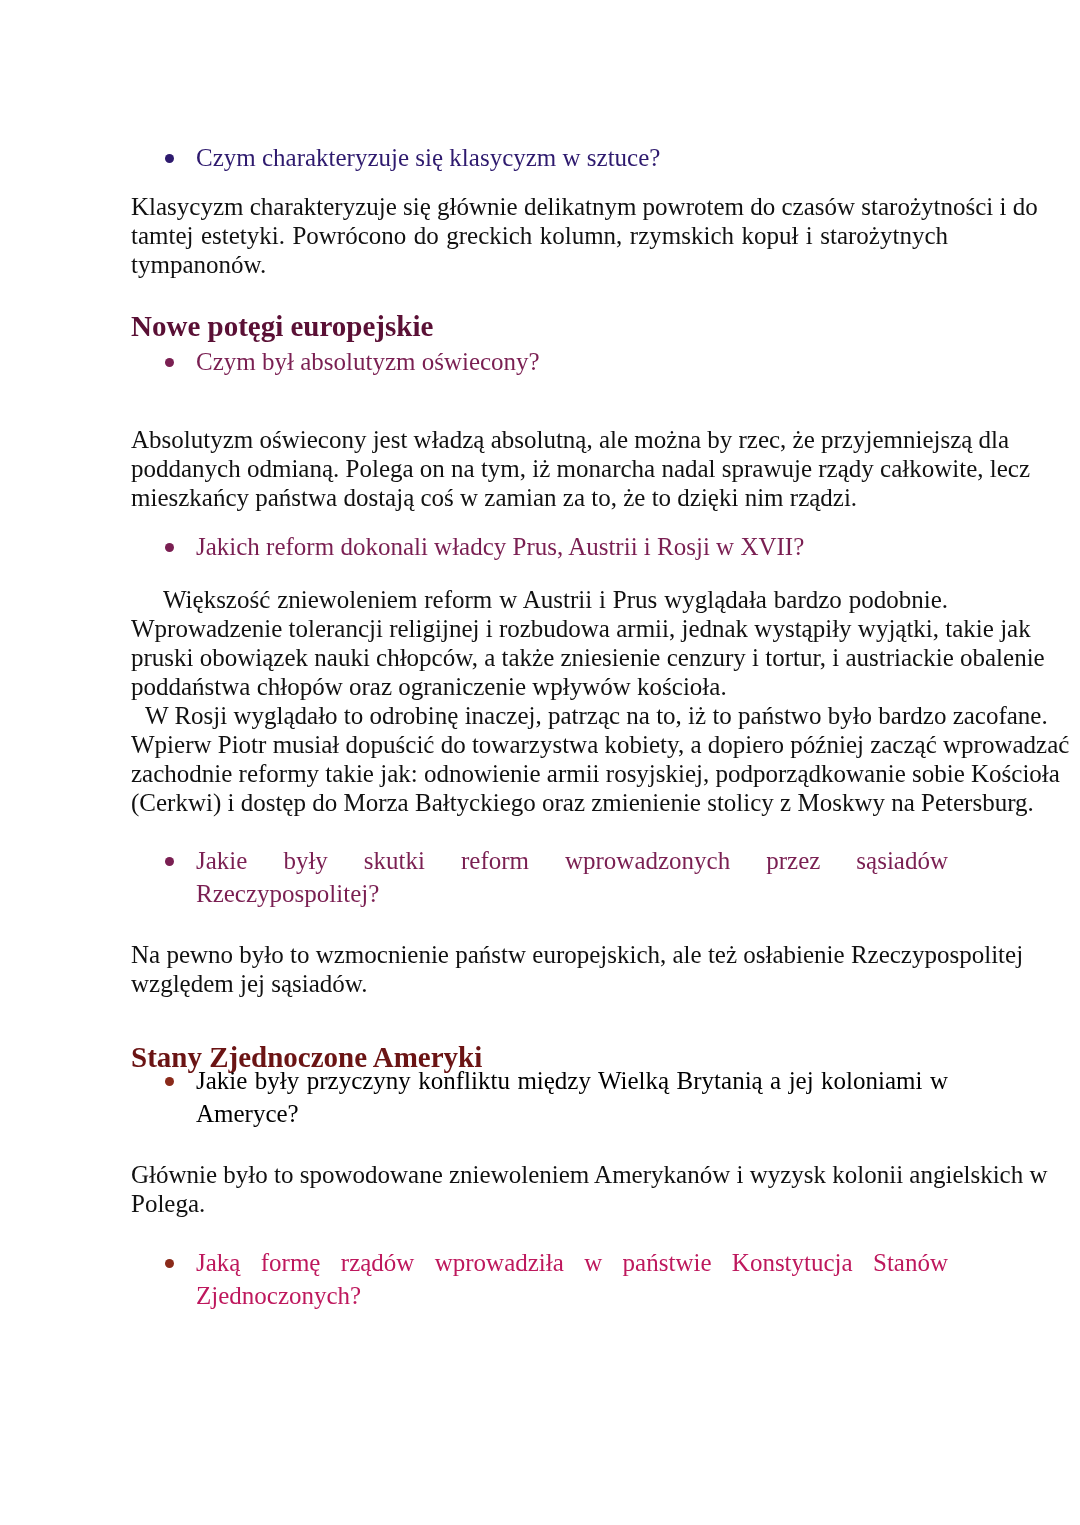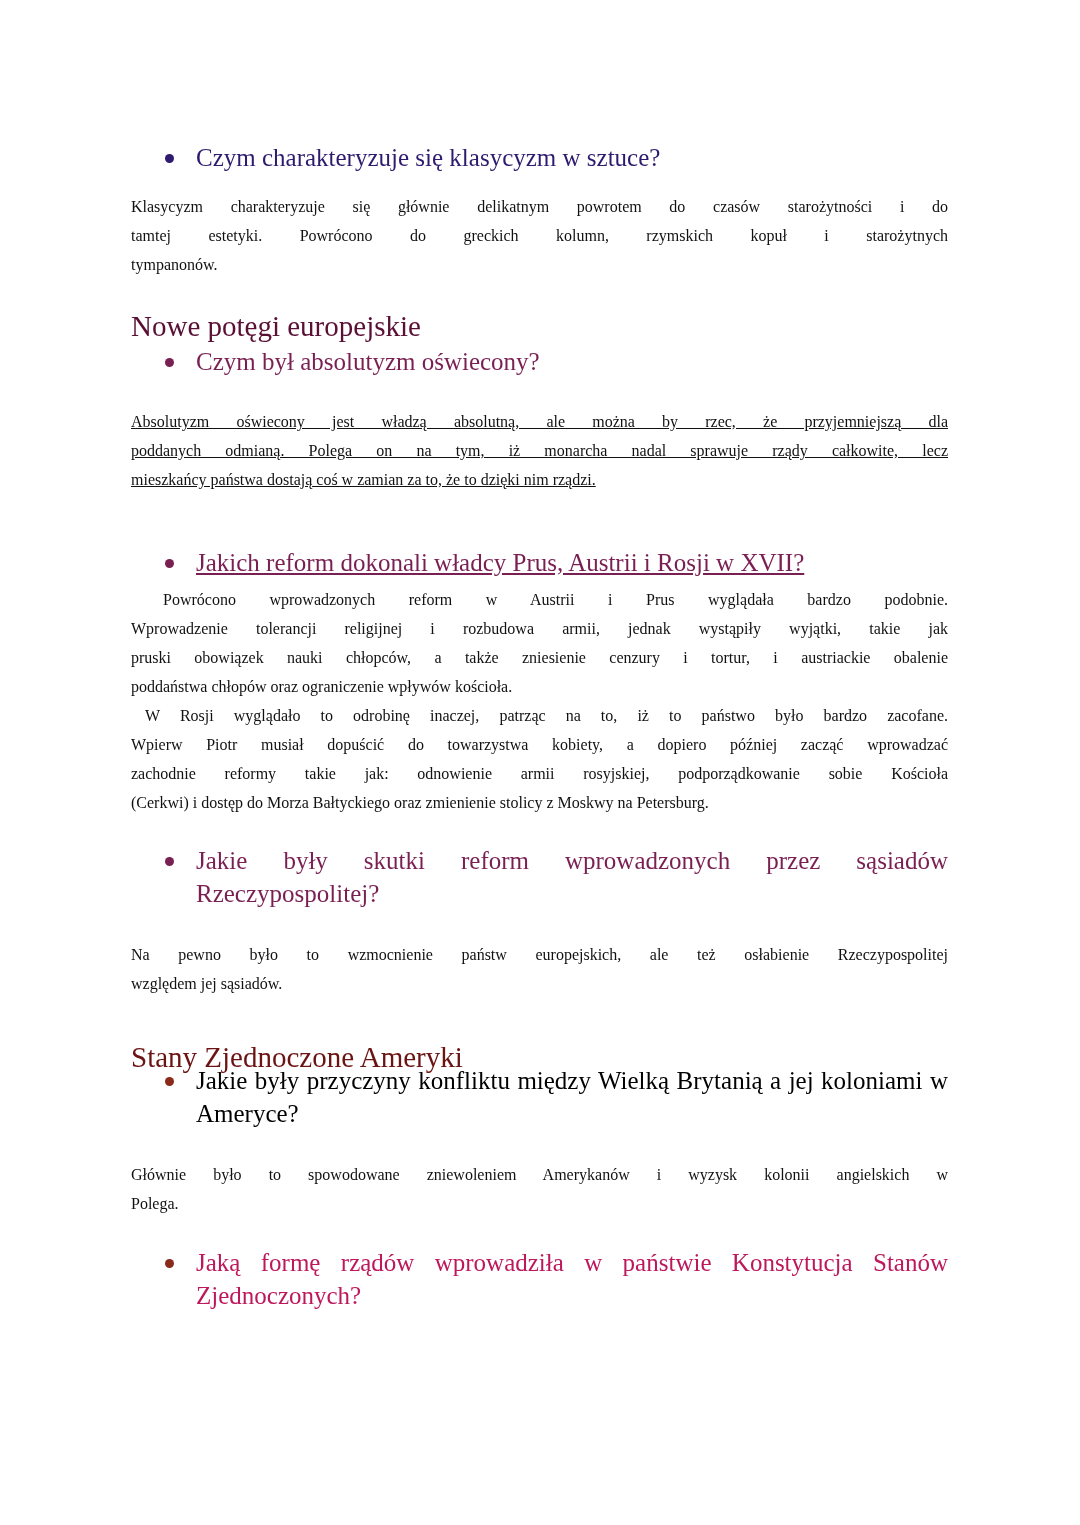--- a/index.html
+++ b/index.html
@@ -1,24 +1,24 @@
 <!DOCTYPE html>
 <html><head>
   <meta charset="utf-8">
   <style>
     html, body { margin: 0; padding: 0; background: #ffffff; }
     body { width: 1080px; height: 1525px; position: relative; overflow: hidden; font-family: "Liberation Serif", serif; }
     .page { position: absolute; left: 131px; top: 0; width: 817px; }
     .q { position: absolute; left: 0; width: 817px; font-size: 25px; line-height: 33px; }
     .q .bullet { position: absolute; left: 34px; top: 13px; width: 9px; height: 9px; border-radius: 50%; }
     .q .qtext { display: block; margin-left: 65px; text-align: justify; text-align-last: left; }
-    .p { position: absolute; left: 0; width: 817px; font-size: 16px; line-height: 29px; color: #111111; text-align: justify; margin: 0; }
+    .p { position: absolute; left: 0; width: 817px; font-size: 25px; line-height: 29px; color: #111111; text-align: justify; margin: 0; }
     .p .line { display: block; text-align: justify; text-align-last: justify; white-space: nowrap; }
     .p .line.last { text-align-last: left; }
-    .h { position: absolute; left: 0; font-size: 29px; font-weight: normal; margin: 0; line-height: 36px; }
+    .h { position: absolute; left: 0; font-size: 29px; font-weight: bold; margin: 0; line-height: 36px; }
   </style>
 </head>
 <body>
 
 <div class="page">
 
   <div class="q" style="top:141px;color:#2e1a6e;">
     <span class="bullet" style="background:#2e1a6e;"></span>
     <span class="qtext">Czym charakteryzuje się klasycyzm w sztuce?</span>
   </div>
@@ -27,32 +27,32 @@
     <span class="line">tamtej estetyki. Powrócono do greckich kolumn, rzymskich kopuł i starożytnych</span>
     <span class="line last">tympanonów.</span>
   </div>
 
   <h2 class="h" style="top:308px;color:#5a1035;">Nowe potęgi europejskie</h2>
 
   <div class="q" style="top:345px;color:#7a1f52;">
     <span class="bullet" style="background:#7a1f52;"></span>
     <span class="qtext">Czym był absolutyzm oświecony?</span>
   </div>
-  <div class="p" style="top:407px;text-decoration:underline;">
+  <div class="p" style="top:425px;">
     <span class="line">Absolutyzm oświecony jest władzą absolutną, ale można by rzec, że przyjemniejszą dla</span>
     <span class="line">poddanych odmianą. Polega on na tym, iż monarcha nadal sprawuje rządy całkowite, lecz</span>
     <span class="line last">mieszkańcy państwa dostają coś w zamian za to, że to dzięki nim rządzi.</span>
   </div>
 
-  <div class="q" style="top:546px;color:#7a1f52;text-decoration:underline;">
+  <div class="q" style="top:530px;color:#7a1f52;">
     <span class="bullet" style="background:#7a1f52;"></span>
     <span class="qtext">Jakich reform dokonali władcy Prus, Austrii i Rosji w XVII?</span>
   </div>
   <div class="p" style="top:585px;">
-    <span class="line" style="padding-left:32px;">Powrócono wprowadzonych reform w Austrii i Prus wyglądała bardzo podobnie.</span>
+    <span class="line" style="padding-left:32px;">Większość zniewoleniem reform w Austrii i Prus wyglądała bardzo podobnie.</span>
     <span class="line">Wprowadzenie tolerancji religijnej i rozbudowa armii, jednak wystąpiły wyjątki, takie jak</span>
     <span class="line">pruski obowiązek nauki chłopców, a także zniesienie cenzury i tortur, i austriackie obalenie</span>
     <span class="line last">poddaństwa chłopów oraz ograniczenie wpływów kościoła.</span>
     <span class="line" style="padding-left:14px;">W Rosji wyglądało to odrobinę inaczej, patrząc na to, iż to państwo było bardzo zacofane.</span>
     <span class="line">Wpierw Piotr musiał dopuścić do towarzystwa kobiety, a dopiero później zacząć wprowadzać</span>
     <span class="line">zachodnie reformy takie jak: odnowienie armii rosyjskiej, podporządkowanie sobie Kościoła</span>
     <span class="line last">(Cerkwi) i dostęp do Morza Bałtyckiego oraz zmienienie stolicy z Moskwy na Petersburg.</span>
   </div>
 
   <div class="q" style="top:844px;color:#7a1f52;">

